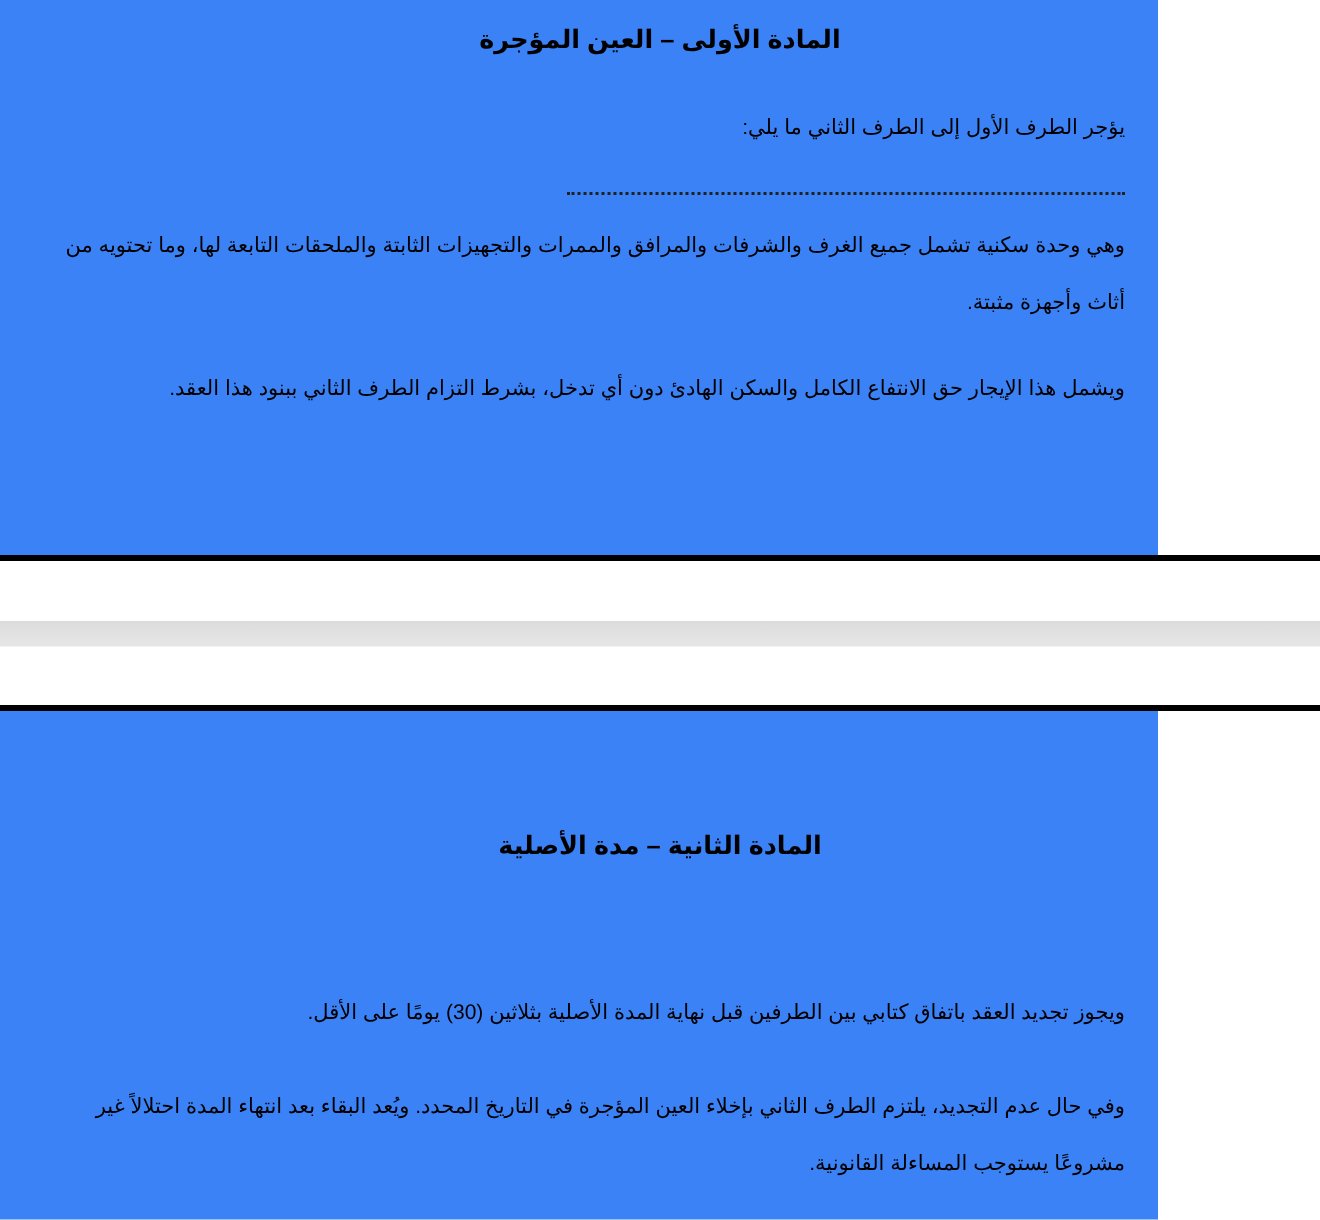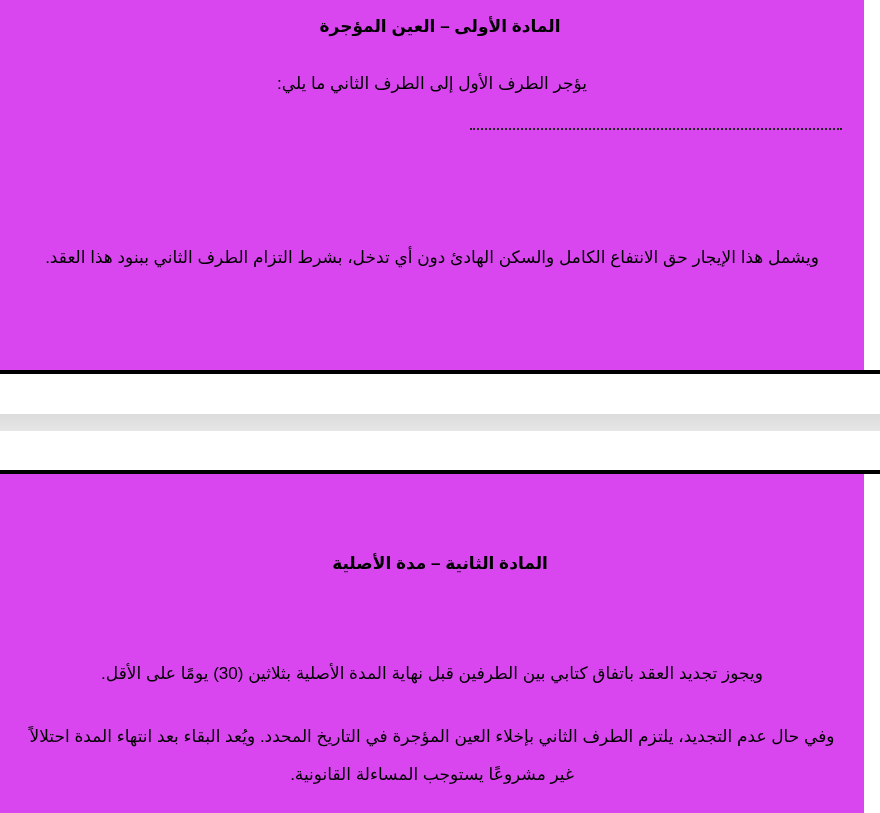--- a/index.html
+++ b/index.html
@@ -11,22 +11,22 @@
     width: 880px;
     height: 813px;
     position: relative;
     overflow: hidden;
     font-family: "Liberation Sans", "DejaVu Sans", sans-serif;
     color: #000;
   }
   .page-fragment {
     position: absolute;
     left: 0;
-    width: 864px;
-    background: #d946ef;
+    width: 772px;
+    background: #3b82f6;
     direction: rtl;
   }
   .page-top {
     top: 0;
     height: 370px;
   }
   .page-bottom {
     top: 474px;
     height: 339px;
   }
@@ -38,22 +38,22 @@
     font-weight: bold;
     font-size: 17px;
     line-height: 24px;
     margin: 0;
   }
   .para {
     position: absolute;
     right: 22px;
     left: 22px;
     margin: 0;
-    font-size: 17px;
-    text-align: center;
+    font-size: 14px;
+    text-align: right;
     white-space: nowrap;
   }
   .wrap {
     white-space: normal;
     line-height: 38px;
   }
   .dots {
     position: absolute;
     right: 22px;
     width: 372px;
@@ -79,20 +79,21 @@
 </head>
 <body>
 
 <div class="page-fragment page-top">
   <h2 class="heading" style="top:15px;">المادة الأولى – العين المؤجرة</h2>
 
   <p class="para" style="top:72px; line-height:24px;">يؤجر الطرف الأول إلى الطرف الثاني ما يلي:</p>
 
   <div class="dots" style="top:126px;"></div>
 
+  <p class="para wrap" style="top:144px;">وهي وحدة سكنية تشمل جميع الغرف والشرفات والمرافق والممرات والتجهيزات الثابتة والملحقات التابعة لها، وما تحتويه من أثاث وأجهزة مثبتة.</p>
 
   <p class="para" style="top:246px; line-height:24px;">ويشمل هذا الإيجار حق الانتفاع الكامل والسكن الهادئ دون أي تدخل، بشرط التزام الطرف الثاني ببنود هذا العقد.</p>
 </div>
 
 <div class="page-edge" style="top:370px;"></div>
 
 <div class="page-gap"></div>
 
 <div class="page-edge" style="top:470px;"></div>
 

